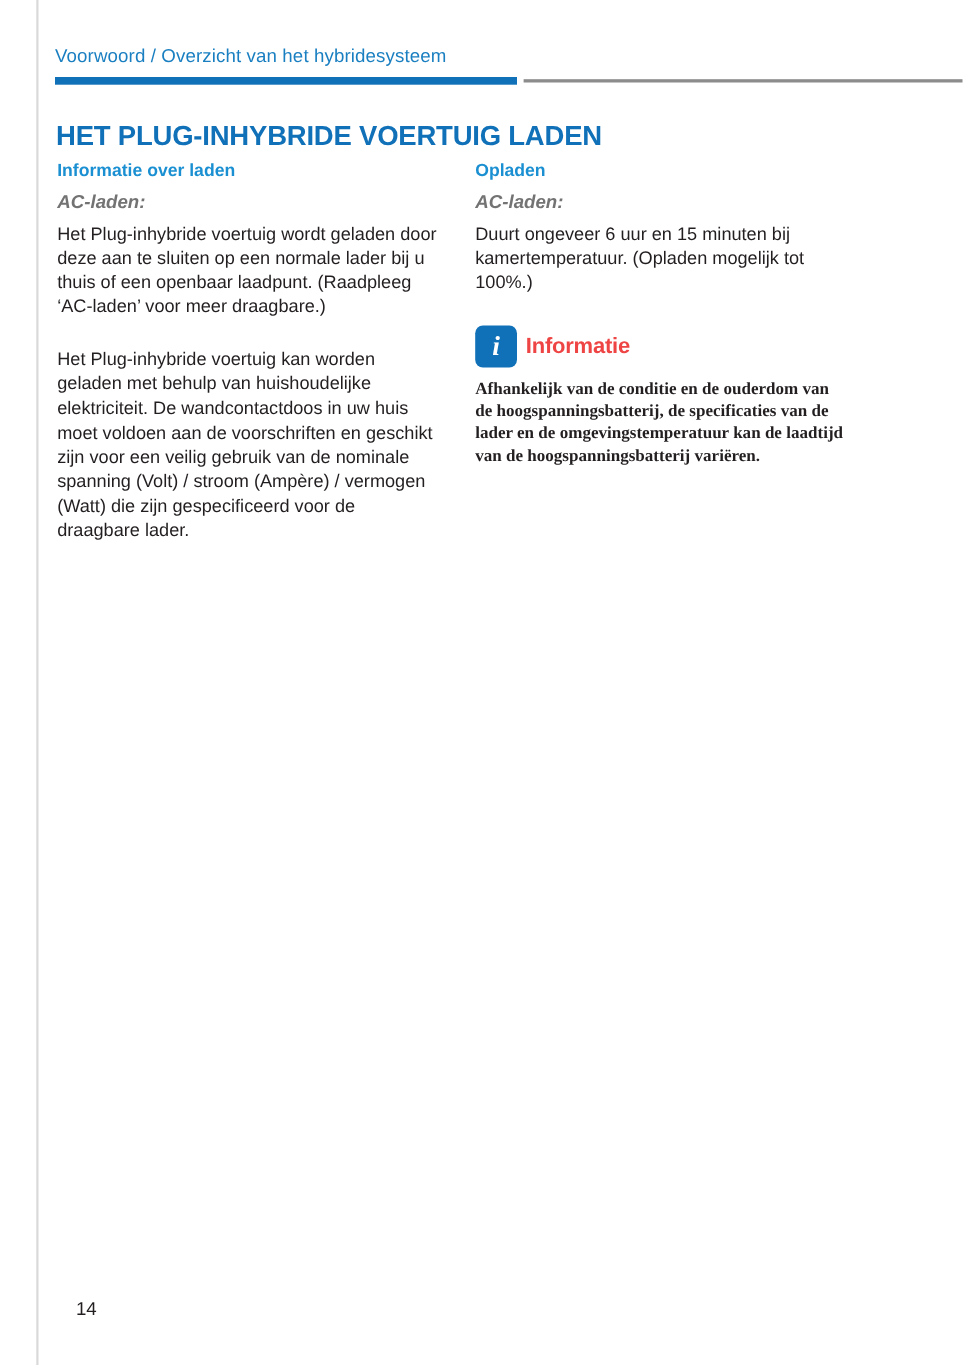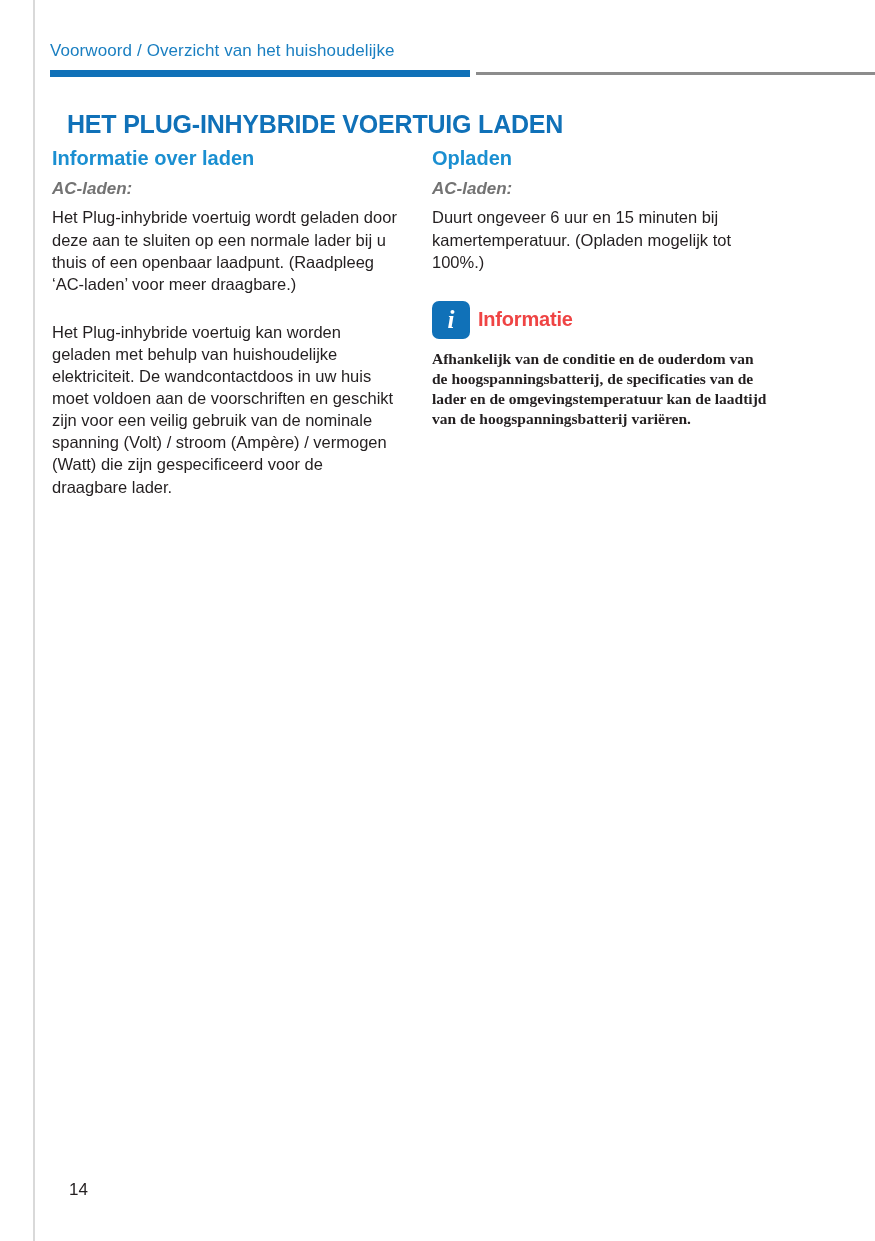--- a/index.html
+++ b/index.html
@@ -57,21 +57,21 @@
     left: 476px;
     top: 72px;
     width: 399px;
     height: 3px;
     background: #8c8c8c;
   }
 
   
   .page-title {
     position: absolute;
-    left: 67px;
+    left: 51px;
     top: 110px;
     font-size: 25px;
     font-weight: bold;
     color: #1071b8;
     letter-spacing: -0.2px;
     white-space: nowrap;
   }
 
   
   .col-left {
@@ -81,21 +81,21 @@
     width: 350px;
   }
   .col-right {
     position: absolute;
     left: 432px;
     top: 147px;
     width: 340px;
   }
 
   .section-head {
-    font-size: 20px;
+    font-size: 16px;
     font-weight: bold;
     color: #1a8fd1;
     margin: 0 0 9px 0;
     line-height: 1.15;
   }
 
   .sub-head {
     font-size: 17px;
     font-weight: bold;
     font-style: italic;
@@ -163,21 +163,21 @@
     color: #231f20;
   }
 </style>
 </head>
 <body>
 
 <div class="page">
 
   <div class="left-rule"></div>
 
-  <div class="breadcrumb">Voorwoord / Overzicht van het huishoudelijke</div>
+  <div class="breadcrumb">Voorwoord / Overzicht van het hybridesysteem</div>
   <div class="header-bar-blue"></div>
   <div class="header-bar-grey"></div>
 
   <div class="page-title">HET PLUG-INHYBRIDE VOERTUIG LADEN</div>
 
   <div class="col-left">
     <h2 class="section-head">Informatie over laden</h2>
 
     <h3 class="sub-head">AC-laden:</h3>
     <p class="body-text">Het Plug-inhybride voertuig wordt geladen door deze aan te sluiten op een normale lader bij u thuis of een openbaar laadpunt. (Raadpleeg ‘AC-laden’ voor meer draagbare.)</p>

